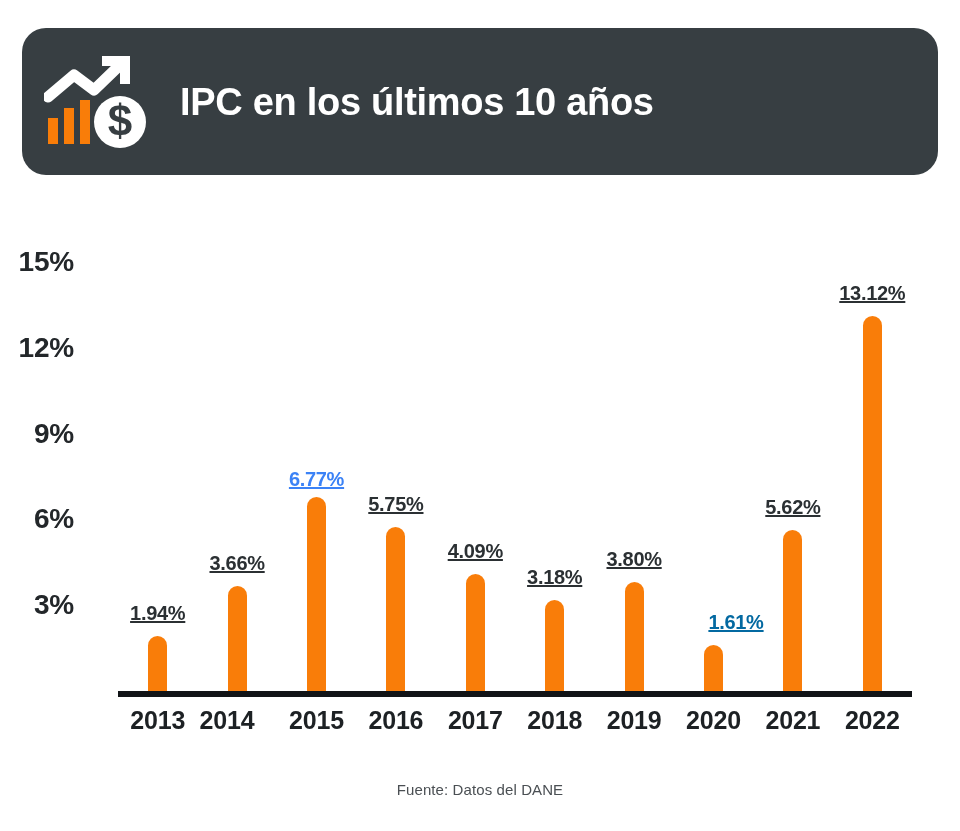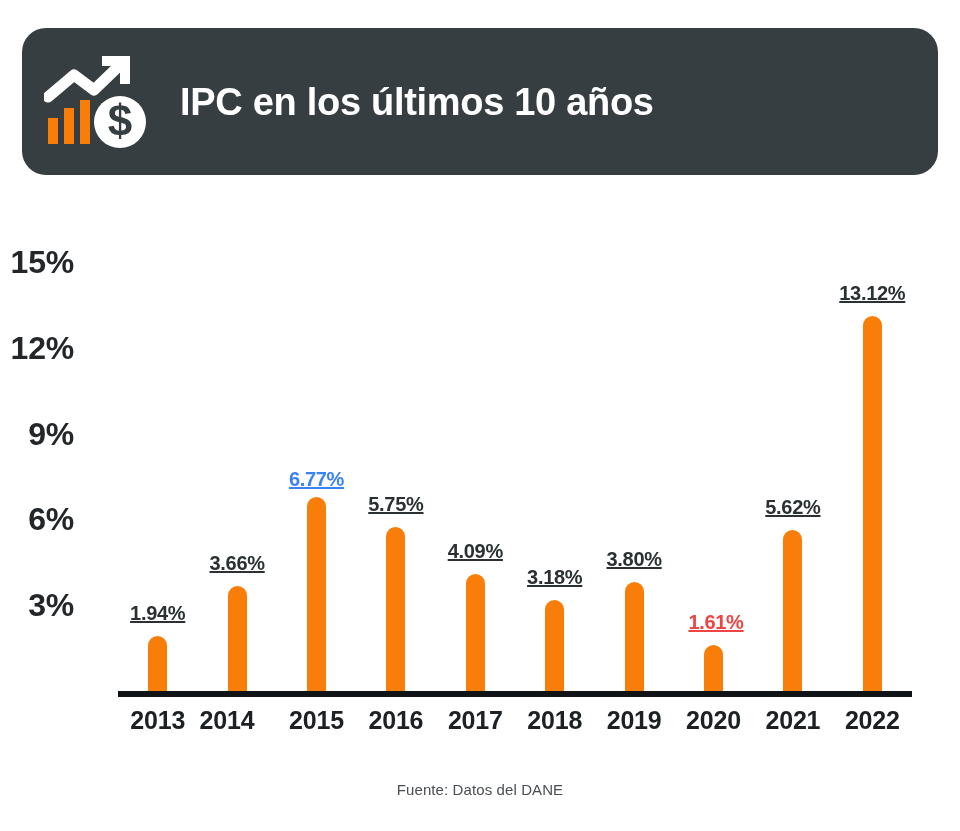--- a/index.html
+++ b/index.html
@@ -34,21 +34,21 @@
     text-align:right;
   }
 
   
   .chart-area{ position:absolute; left:0; top:0; width:960px; height:831px; }
 
   .y-axis-labels{ position:absolute; left:0; top:0; width:120px; height:831px; }
   .y-tick-label{
     position:absolute; right:46px;
     color:#23272a;
-    font-size:32px;
+    font-size:28px;
     font-weight:bold;
     white-space:nowrap;
     transform:translateY(-50%);
     letter-spacing:-0.2px;
     margin-left:12px;
   }
 
   .axis-line{
     position:absolute;
     left:118px; top:691px;
@@ -146,21 +146,21 @@
         <div class="bar" style="left: 465.8px; top: 574.026px; height: 116.974px; background: rgb(249, 125, 9);"></div>
         <div class="bar-value" style="left: 475.3px; top: 540.026px; color: rgb(43, 48, 51);">4.09%</div>
         <div class="x-tick-label" style="left: 475.3px;">2017</div>
         <div class="bar" style="left: 545.2px; top: 600.052px; height: 90.948px; background: rgb(249, 125, 9);"></div>
         <div class="bar-value" style="left: 554.7px; top: 566.052px; color: rgb(43, 48, 51);">3.18%</div>
         <div class="x-tick-label" style="left: 554.7px;">2018</div>
         <div class="bar" style="left: 624.6px; top: 582.32px; height: 108.68px; background: rgb(249, 125, 9);"></div>
         <div class="bar-value" style="left: 634.1px; top: 548.32px; color: rgb(43, 48, 51);">3.80%</div>
         <div class="x-tick-label" style="left: 634.1px;">2019</div>
         <div class="bar" style="left: 704px; top: 644.954px; height: 46.046px; background: rgb(249, 125, 9);"></div>
-        <div class="bar-value" style="left: 716px; top: 610.954px; color: #ef4444;">1.61%</div>
+        <div class="bar-value" style="left: 736px; top: 610.954px; color: #0369a1;">1.61%</div>
         <div class="x-tick-label" style="left: 713.5px;">2020</div>
         <div class="bar" style="left: 783.4px; top: 530.268px; height: 160.732px; background: rgb(249, 125, 9);"></div>
         <div class="bar-value" style="left: 792.9px; top: 496.268px; color: rgb(43, 48, 51);">5.62%</div>
         <div class="x-tick-label" style="left: 792.9px;">2021</div>
         <div class="bar" style="left: 862.8px; top: 315.768px; height: 375.232px; background: rgb(249, 125, 9);"></div>
         <div class="bar-value" style="left: 872.3px; top: 281.768px; color: rgb(43, 48, 51);">13.12%</div>
         <div class="x-tick-label" style="left: 872.3px;">2022</div>
       </div>
 
     <div class="chart-source">Fuente: Datos del DANE</div>

